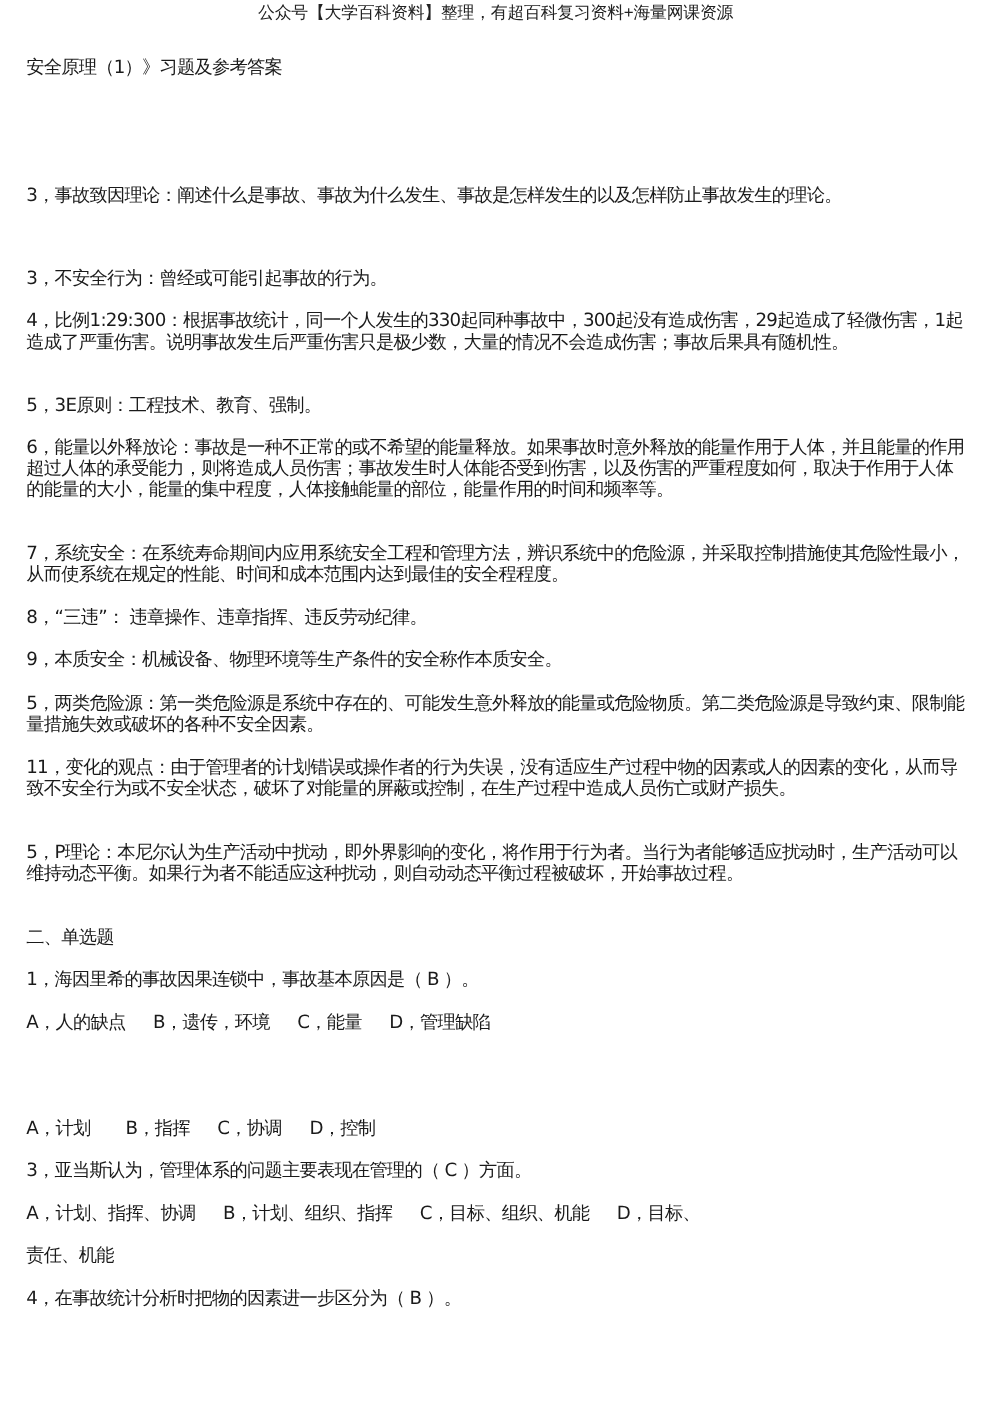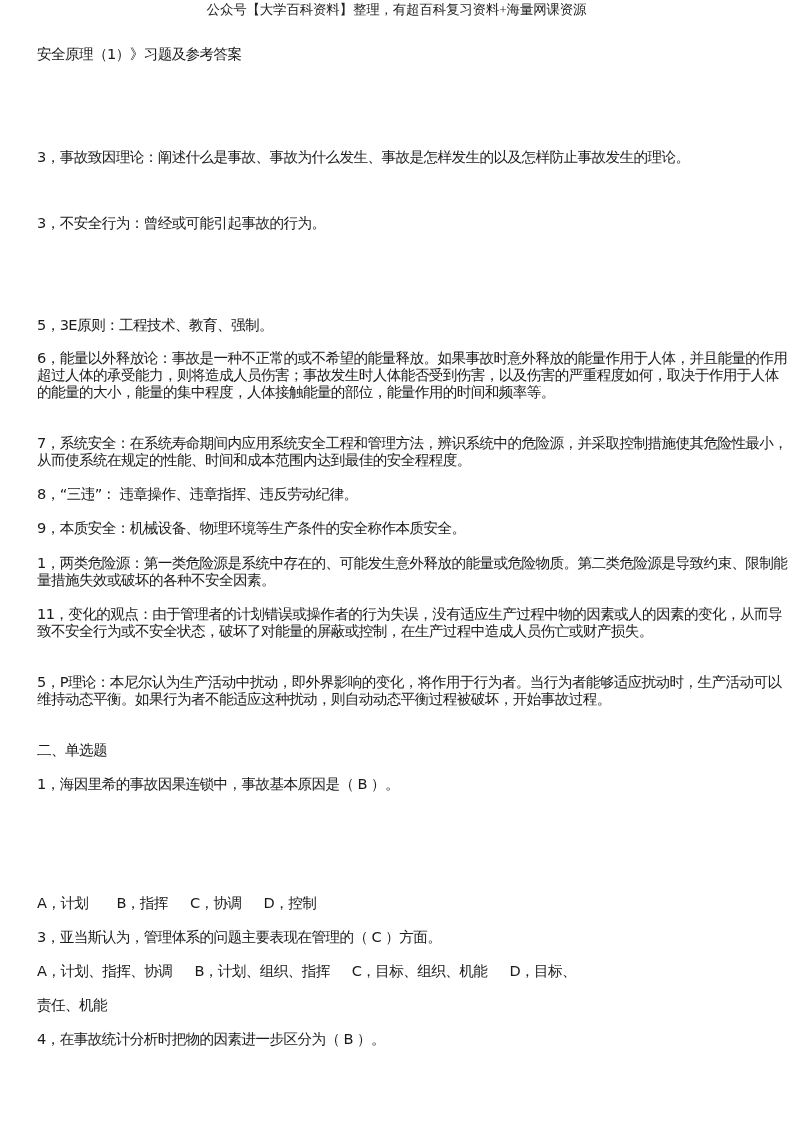--- a/index.html
+++ b/index.html
@@ -3,53 +3,60 @@
 <meta charset="utf-8">
 <style>
   html, body { margin: 0; padding: 0; background: #ffffff; }
   body {
     width: 793px; height: 1122px; position: relative; overflow: hidden;
     font-family: "DejaVu Sans", "Liberation Sans", sans-serif;
     color: #1a1a1a;
   }
   .header {
     position: absolute; top: 1px; left: 0; width: 793px; text-align: center;
-    font-family: Liberation Serif, serif;
+    font-family: Liberation Sans, sans-serif;
     font-size: 13.5px; color: #222; letter-spacing: -0.2px;
   }
   .line {
     position: absolute; left: 21px; width: 752px;
     font-size: 14.6px; line-height: 17px; letter-spacing: -0.6px;
-    white-space: normal; word-break: break-all; margin-left: 16px;
+    white-space: normal; word-break: break-all;
   }
   .opts span.opt { margin-right: 18px; }
   .page { position: absolute; inset: 0; }
 </style>
 </head>
 <body>
 
 <div class="page">
   <div class="header">公众号【大学百科资料】整理，有超百科复习资料+海量网课资源</div>
 
   <div class="line" style="top:45px">安全原理（1）》习题及参考答案</div>
 
   <div class="line" style="top:148px">3，事故致因理论：阐述什么是事故、事故为什么发生、事故是怎样发生的以及怎样防止事故发生的理论。</div>
   <div class="line" style="top:214px">3，不安全行为：曾经或可能引起事故的行为。</div>
+  <div class="line" style="top:248px">4，比例1:29:300：根据事故统计，同一个人发生的330起同种事故中，300起没有造成伤害，29起造成了轻微伤害，1起造成了严重伤害。说明事故发生后严重伤害只是极少数，大量的情况不会造成伤害；事故后果具有随机性。</div>
   <div class="line" style="top:316px">5，3E原则：工程技术、教育、强制。</div>
   <div class="line" style="top:349px">6，能量以外释放论：事故是一种不正常的或不希望的能量释放。如果事故时意外释放的能量作用于人体，并且能量的作用超过人体的承受能力，则将造成人员伤害；事故发生时人体能否受到伤害，以及伤害的严重程度如何，取决于作用于人体的能量的大小，能量的集中程度，人体接触能量的部位，能量作用的时间和频率等。</div>
   <div class="line" style="top:434px">7，系统安全：在系统寿命期间内应用系统安全工程和管理方法，辨识系统中的危险源，并采取控制措施使其危险性最小，从而使系统在规定的性能、时间和成本范围内达到最佳的安全程程度。</div>
   <div class="line" style="top:485px">8，“三违”： 违章操作、违章指挥、违反劳动纪律。</div>
   <div class="line" style="top:519px">9，本质安全：机械设备、物理环境等生产条件的安全称作本质安全。</div>
-  <div class="line" style="top:554px">1，两类危险源：第一类危险源是系统中存在的、可能发生意外释放的能量或危险物质。第二类危险源是导致约束、限制能量措施失效或破坏的各种不安全因素。</div>
+  <div class="line" style="top:554px">5，两类危险源：第一类危险源是系统中存在的、可能发生意外释放的能量或危险物质。第二类危险源是导致约束、限制能量措施失效或破坏的各种不安全因素。</div>
   <div class="line" style="top:605px">11，变化的观点：由于管理者的计划错误或操作者的行为失误，没有适应生产过程中物的因素或人的因素的变化，从而导致不安全行为或不安全状态，破坏了对能量的屏蔽或控制，在生产过程中造成人员伤亡或财产损失。</div>
   <div class="line" style="top:673px">5，P理论：本尼尔认为生产活动中扰动，即外界影响的变化，将作用于行为者。当行为者能够适应扰动时，生产活动可以维持动态平衡。如果行为者不能适应这种扰动，则自动动态平衡过程被破坏，开始事故过程。</div>
 
   <div class="line" style="top:741px">二、单选题</div>
 
   <div class="line" style="top:775px">1，海因里希的事故因果连锁中，事故基本原因是（ B ）。</div>
+  <div class="line opts" style="top:809px">
+    <span class="opt">A，人的缺点</span>
+    <span class="opt">B，遗传，环境</span>
+    <span class="opt">C，能量</span>
+    <span class="opt">D，管理缺陷</span>
+  </div>
 
   <div class="line opts" style="top:894px">
     <span class="opt" style="margin-right:24px">A，计划</span>
     <span class="opt">B，指挥</span>
     <span class="opt">C，协调</span>
     <span class="opt">D，控制</span>
   </div>
 
   <div class="line" style="top:928px">3，亚当斯认为，管理体系的问题主要表现在管理的（ C ）方面。</div>
   <div class="line opts" style="top:962px">

